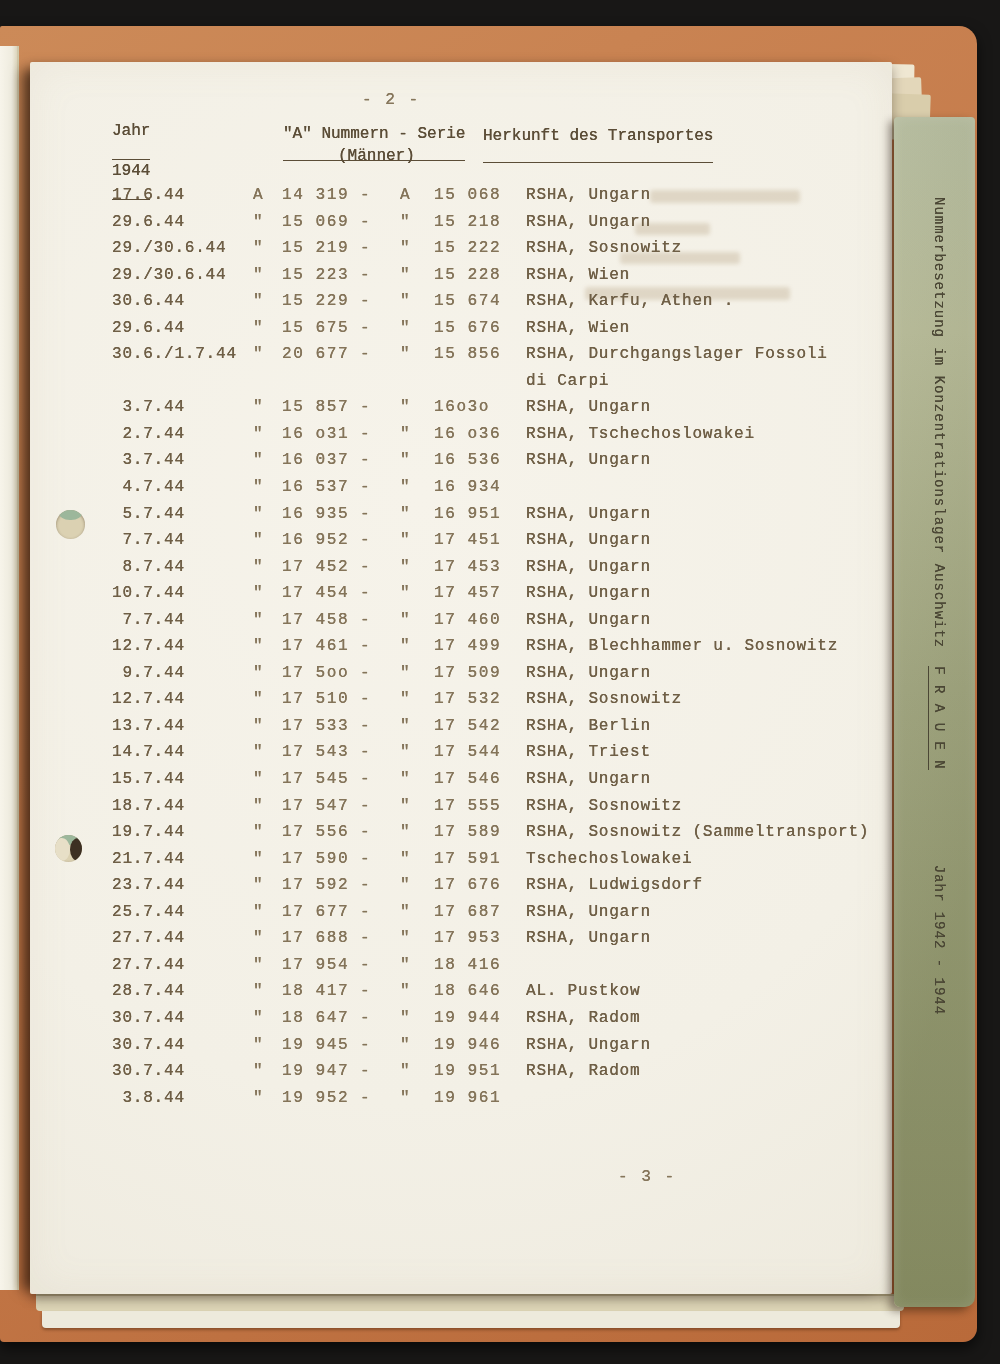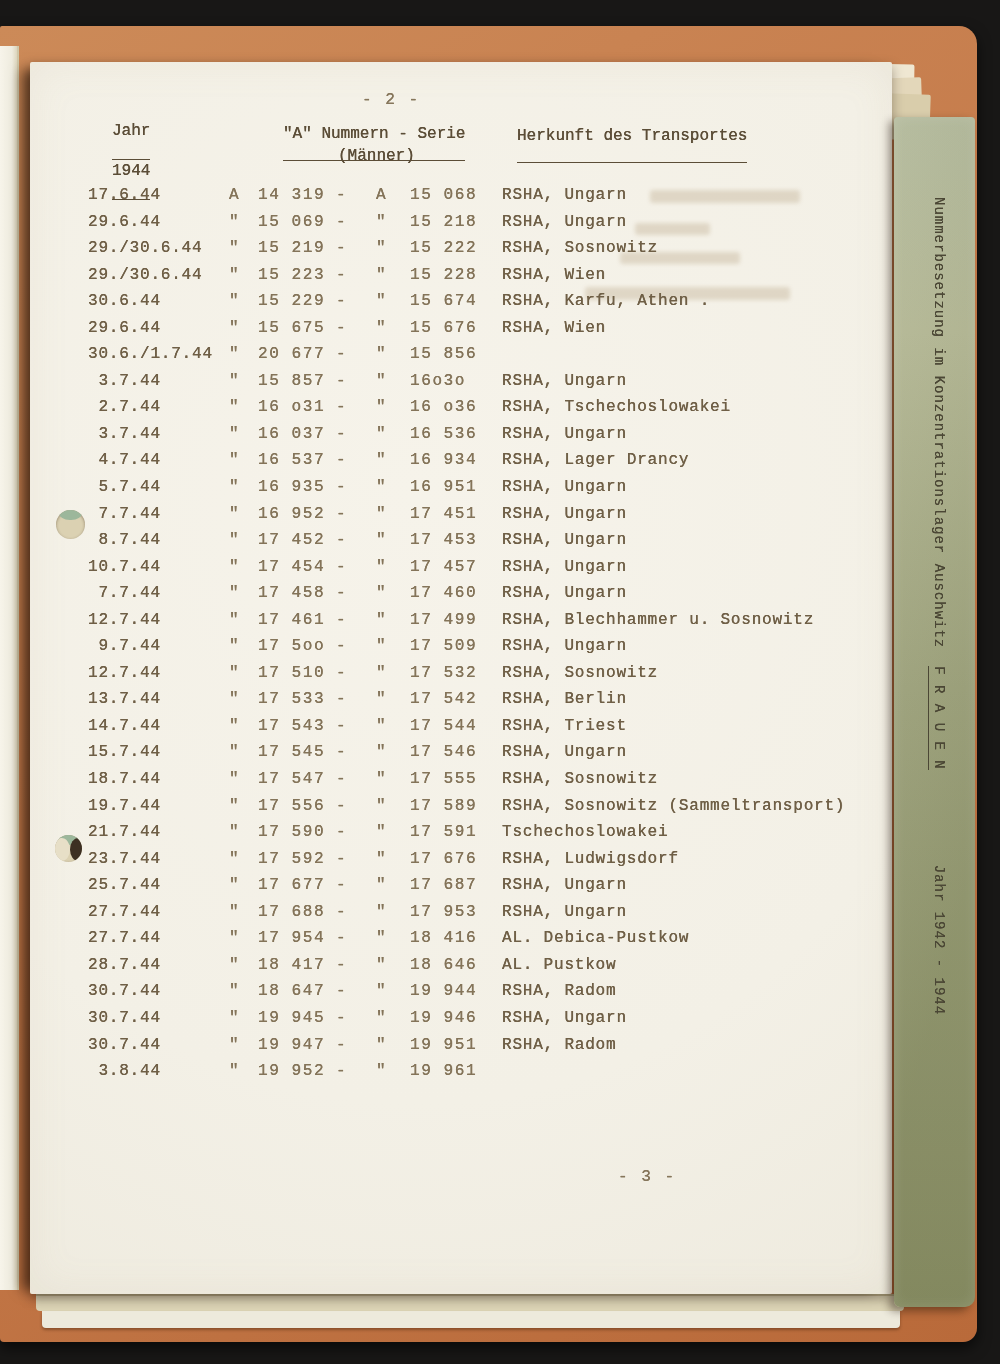--- a/index.html
+++ b/index.html
@@ -138,31 +138,31 @@
   .hdr { position: absolute; font-size: 16px; color: var(--ink-head); }
   .hdr .u {
     display: inline-block;
     border-bottom: 1.6px solid currentColor;
     padding-bottom: 17px;
   }
   .hdr-year { left: 112px; top: 120px; line-height: 22px; }
   .hdr-year .u { display: table; }
   .hdr-series { left: 283px; top: 125px; }
   .hdr-series-sub { left: 338px; top: 147px; }
-  .hdr-origin { left: 517px; top: 127px; }
+  .hdr-origin { left: 483px; top: 127px; }
   
   .rows {
     position: absolute;
     left: 0; top: 182px;
     width: 880px;
     font-size: 16px;
     line-height: 26.55px;
     letter-spacing: 0.8px;
   }
-  .row { display: flex; align-items: flex-start; padding-left: 88px; }
+  .row { display: flex; align-items: flex-start; padding-left: 112px; }
   .row span { white-space: pre; }
   .c-date  { width: 141px; color: var(--ink); }
   .c-p1    { width: 29px;  color: var(--ink-num); }
   .c-n1    { width: 78px;  color: var(--ink-num); letter-spacing: 1.6px; }
   .c-dash  { width: 40px;  color: var(--ink-num); }
   .c-p2    { width: 34px;  color: var(--ink-num); }
   .c-n2    { width: 92px;  color: var(--ink-num); letter-spacing: 1.6px; }
   .c-origin{ flex: 1; color: var(--ink); }
   
   .smudge {
@@ -274,20 +274,22 @@
     <span class="c-origin">RSHA, Wien</span>
   </div>
 
   <div class="row">
     <span class="c-date">30.6./1.7.44</span>
     <span class="c-p1">"</span>
     <span class="c-n1">20 677</span>
     <span class="c-dash">-</span>
     <span class="c-p2">"</span>
     <span class="c-n2">15 856</span>
+    <span class="c-origin">RSHA, Durchgangslager Fossoli
+di Carpi</span>
   </div>
 
   <div class="row">
     <span class="c-date"> 3.7.44</span>
     <span class="c-p1">"</span>
     <span class="c-n1">15 857</span>
     <span class="c-dash">-</span>
     <span class="c-p2">"</span>
     <span class="c-n2">16o3o</span>
     <span class="c-origin">RSHA, Ungarn</span>
@@ -313,21 +315,20 @@
     <span class="c-origin">RSHA, Ungarn</span>
   </div>
 
   <div class="row">
     <span class="c-date"> 4.7.44</span>
     <span class="c-p1">"</span>
     <span class="c-n1">16 537</span>
     <span class="c-dash">-</span>
     <span class="c-p2">"</span>
     <span class="c-n2">16 934</span>
-    <span class="c-origin">RSHA, Lager Drancy</span>
   </div>
 
   <div class="row">
     <span class="c-date"> 5.7.44</span>
     <span class="c-p1">"</span>
     <span class="c-n1">16 935</span>
     <span class="c-dash">-</span>
     <span class="c-p2">"</span>
     <span class="c-n2">16 951</span>
     <span class="c-origin">RSHA, Ungarn</span>
@@ -493,21 +494,20 @@
     <span class="c-origin">RSHA, Ungarn</span>
   </div>
 
   <div class="row">
     <span class="c-date">27.7.44</span>
     <span class="c-p1">"</span>
     <span class="c-n1">17 954</span>
     <span class="c-dash">-</span>
     <span class="c-p2">"</span>
     <span class="c-n2">18 416</span>
-    <span class="c-origin">AL. Debica-Pustkow</span>
   </div>
 
   <div class="row">
     <span class="c-date">28.7.44</span>
     <span class="c-p1">"</span>
     <span class="c-n1">18 417</span>
     <span class="c-dash">-</span>
     <span class="c-p2">"</span>
     <span class="c-n2">18 646</span>
     <span class="c-origin">AL. Pustkow</span>

